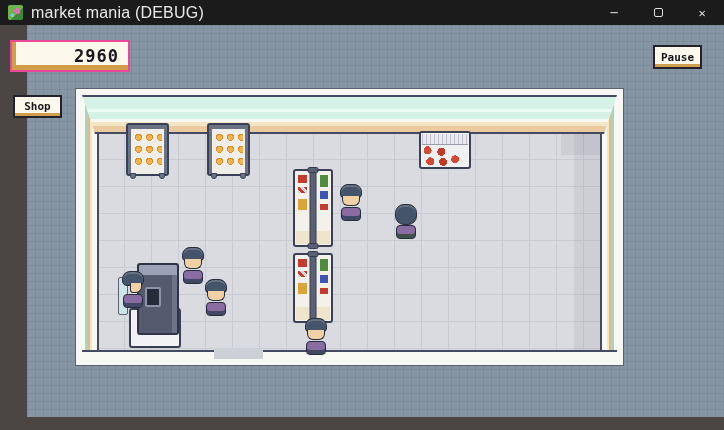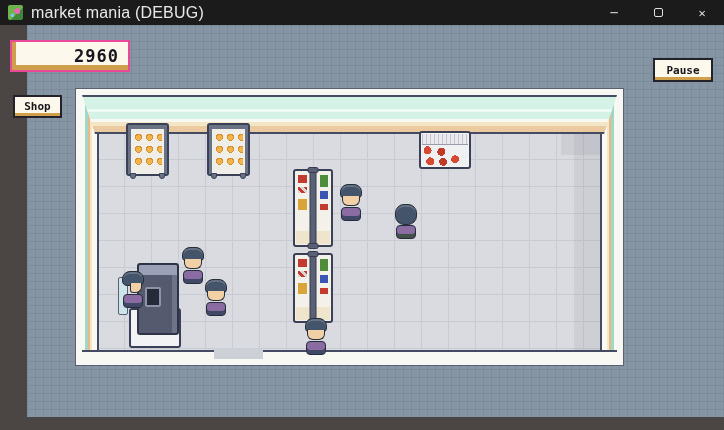--- a/index.html
+++ b/index.html
@@ -47,21 +47,21 @@
     display:flex;align-items:center;justify-content:flex-end;
     font-size:17px;font-weight:bold;letter-spacing:1px;padding-right:9px;}
   .pix-btn{
     position:absolute;background:#fdf8ec;border:2px solid #23222a;
     box-shadow:inset 0 -3px 0 0 #cf9f4c;
     display:flex;align-items:center;justify-content:center;
     font-family:"DejaVu Sans Mono",monospace;font-size:11px;font-weight:bold;color:#17161c;
     cursor:pointer;
   }
   .shop-btn{left:13px;top:95px;width:49px;height:23px;}
-  .pause-btn{left:653px;top:58px;width:60px;height:24px;}
+  .pause-btn{left:653px;top:45px;width:49px;height:24px;}
   
   .store-frame{
     position:absolute;left:75px;top:88px;width:549px;height:278px;
     background:#f7f8f4;border:1px solid #5a6070;
   }
   .room{position:absolute;left:6px;top:6px;right:6px;bottom:6px;background:#dadbe0;}
   .wall-top{
     position:absolute;left:0;top:0;right:0;height:39px;z-index:3;
     background:linear-gradient(to bottom,
       #454a63 0 2px,#d5f2e6 2px 14px,#eefaf4 14px 17px,#d5f2e6 17px 24px,

